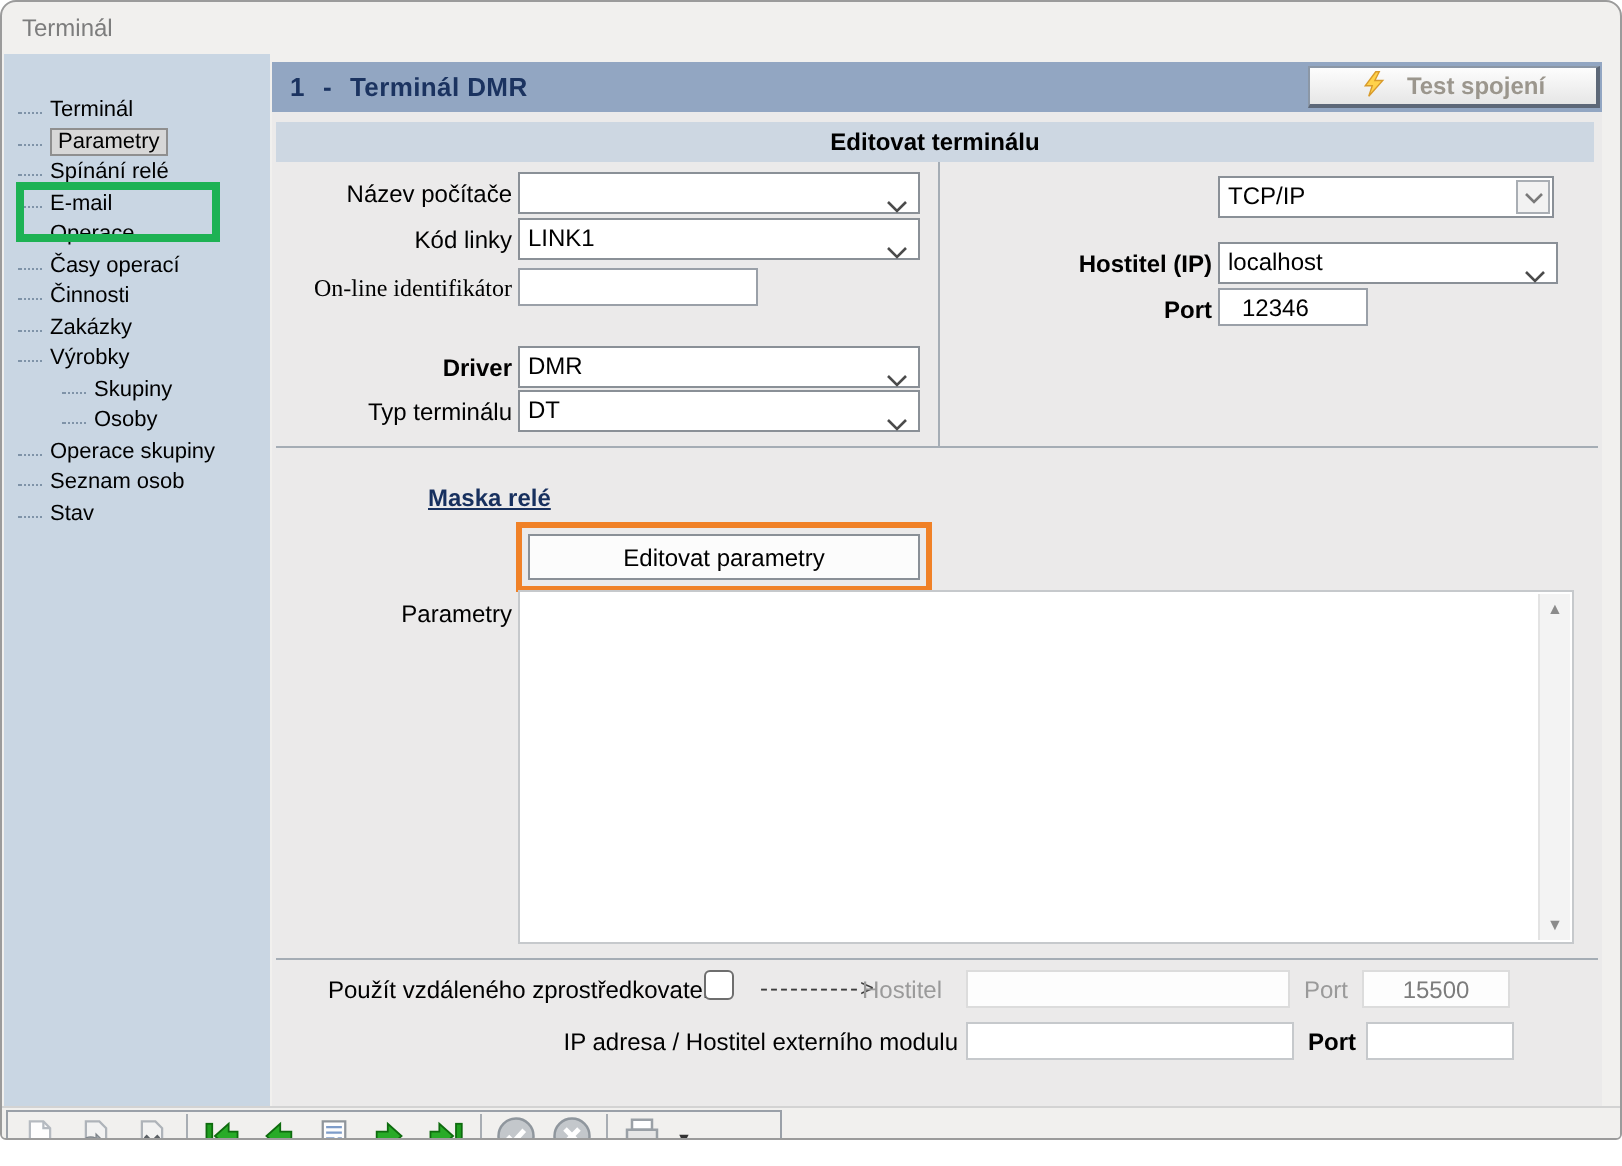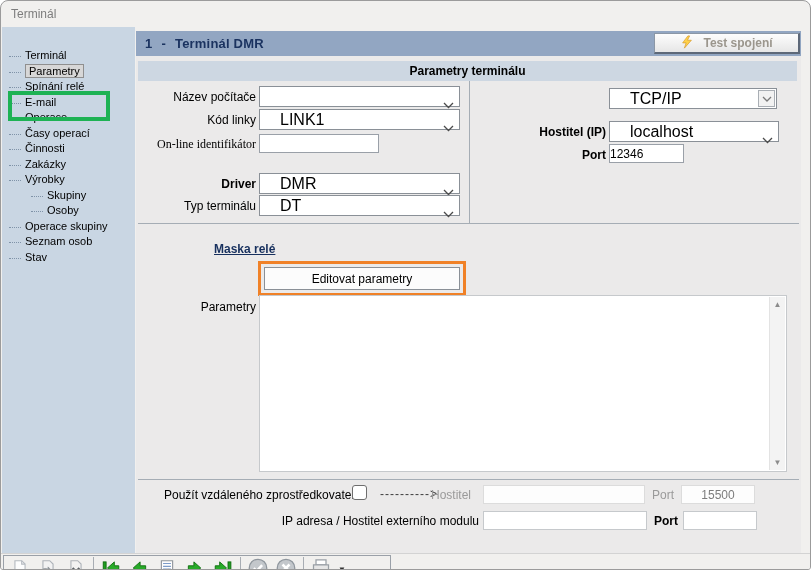--- a/index.html
+++ b/index.html
@@ -40,24 +40,24 @@
   .section-bar { position:absolute; left:2px; top:5px; width:659px; height:20px; background:#cdd7e2;
     text-align:center; font-weight:bold; font-size:12px; line-height:20px; }
   .vdiv { position:absolute; left:333px; top:25px; width:1px; height:143px; background:#a5adb5; }
   .hline1 { position:absolute; left:2px; top:167px; width:661px; height:1px; background:#a5adb5; }
   .hline2 { position:absolute; left:2px; top:423px; width:661px; height:1px; background:#a5adb5; }
 
   .flabel { position:absolute; height:16px; line-height:16px; text-align:right; font-size:12px; white-space:nowrap; }
   .bold { font-weight:bold; }
   .gray { color:#9a9a9a; }
 
-  .combo { position:absolute; height:21px; background:#fff; border:1px solid #8a9097; line-height:19px; padding:0 20px 0 20px; font-size:16px; cursor:pointer; }
+  .combo { position:absolute; height:21px; background:#fff; border:1px solid #8a9097; line-height:19px; padding:0 20px 0 4px; font-size:12px; cursor:pointer; }
   .combo .chev { position:absolute; right:5px; top:7px; }
   .combo .arrowbox { position:absolute; right:1px; top:1px; bottom:1px; width:17px; background:#f2f2f2; border:1px solid #a9aeb4; display:flex; align-items:center; justify-content:center; }
-  .tfield { position:absolute; height:19px; background:#fff; border:1px solid #9aa0a8; font-size:12px; padding:0 0; font-family:"Liberation Sans",sans-serif; outline:none; }
+  .tfield { position:absolute; height:19px; background:#fff; border:1px solid #9aa0a8; font-size:12px; padding:0 11px; font-family:"Liberation Sans",sans-serif; outline:none; }
   .tfield.light { border-color:#c6c9cc; }
   .tfield.disabled { border-color:#dcdcdc; background:#fdfdfd; color:#7c7c7c; }
   .right-align { text-align:center; }
 
   .link { position:absolute; font-weight:bold; text-decoration:underline; color:#17305e; font-size:12px; cursor:pointer;margin-left:38px; }
   .annot-orange { position:absolute; left:122px; top:205px; width:208px; height:35px; border:3px solid #f08127; }
   .edit-btn { position:absolute; left:3px; top:3px; width:196px; height:23px; background:#fcfcfc; border:1px solid #8a9097;
     font-size:12px; display:flex; align-items:center; justify-content:center; cursor:pointer; }
 
   .bigarea { position:absolute; left:123px; top:239px; width:528px; height:177px; background:#fff; border:1px solid #c6c9cc; }
@@ -110,21 +110,21 @@
     </div>
     <div class="test-btn">
       <span><svg width="14" height="14" viewBox="0 0 16 16">
             <path d="M9 1 L3 9 H7 L5 15 L13 6 H8.5 L11 1 Z" fill="#ffd24a" stroke="#d89b2c" stroke-width="0.8"></path>
           </svg></span>
       <span>Test spojení</span>
     </div>
   </div>
 
   <div class="content">
-    <div class="section-bar">Parametry terminálu</div>
+    <div class="section-bar">Editovat terminálu</div>
     <div class="vdiv"></div>
     <div class="hline1"></div>
 
     <div class="flabel" style="left:0;top:33px;width:120px;">Název počítače</div>
     <div class="combo" style="left:123px;top:30px;width:201px;">
       <span></span>
       <span class="chev"><svg width="11" height="7" viewBox="0 0 11 7">
             <polyline points="1,1 5.5,5.5 10,1" fill="none" stroke="#4b4b4b" stroke-width="1.3"></polyline>
           </svg></span>
     </div>

